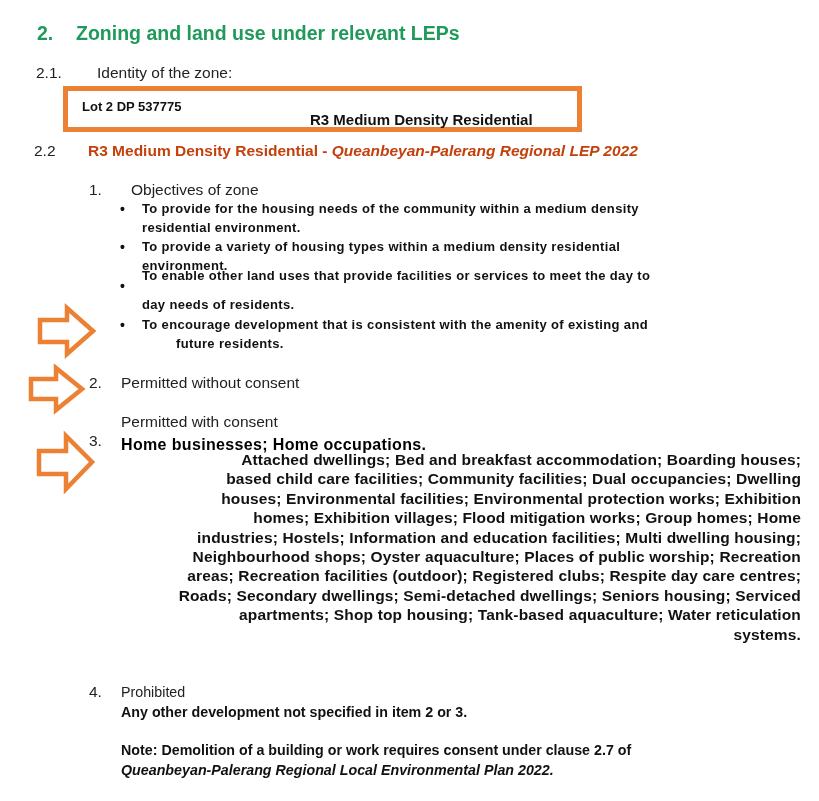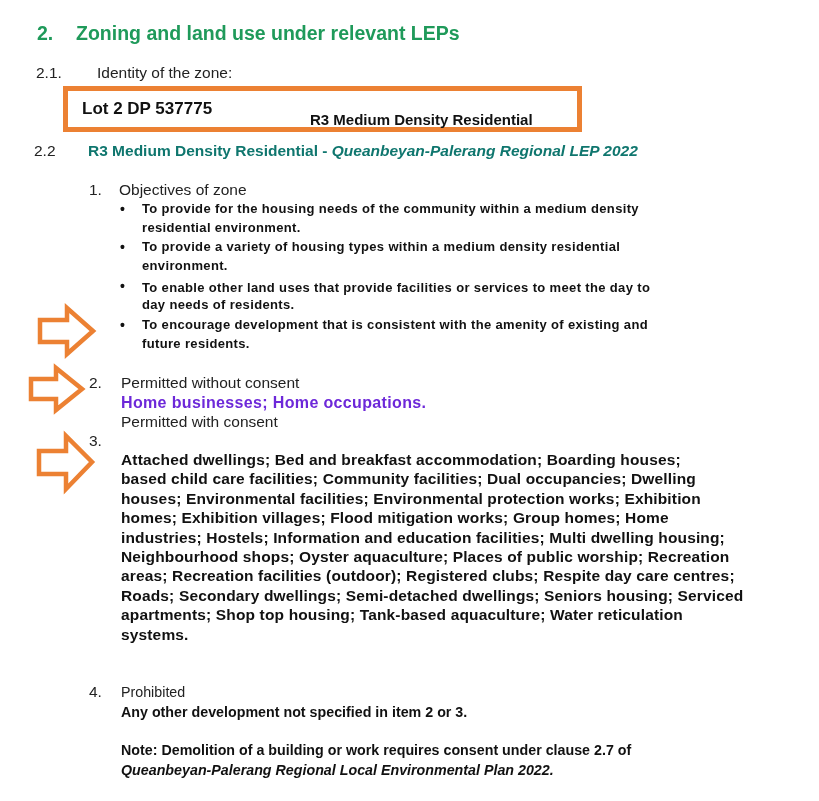--- a/index.html
+++ b/index.html
@@ -7,32 +7,32 @@
     width: 819px; height: 801px; position: relative; overflow: hidden;
     font-family: "Liberation Sans", sans-serif; color: #111111;
   }
   .abs { position: absolute; white-space: nowrap; }
   .heading {
     font-size: 19.5px; font-weight: bold; color: #1f9a5a;
   }
   .heading .num { position: absolute; left: 37px; top: 22px; }
   .heading .title { position: absolute; left: 76px; top: 22px; }
   .reg { font-size: 15.5px; font-weight: normal; color: #222; }
-  .bold { font-size: 15.5px; font-weight: bold; color: #0f766e; }
-  .bigbold { font-size: 16px; font-weight: bold; color: #6d28d9; letter-spacing: 0.35px; }
+  .bold { font-size: 15.5px; font-weight: bold; color: #c2410c; }
+  .bigbold { font-size: 16px; font-weight: bold; color: #000000; letter-spacing: 0.35px; margin-top: 42px; }
   .lot-box {
     position: absolute; left: 63px; top: 86px; width: 509px; height: 36px;
     border: 5px solid #ec8133; background: #fff;
   }
-  .lot-box .lot { position: absolute; left: 14px; top: 8px; font-size: 17px; font-weight: bold; text-align: center; }
+  .lot-box .lot { position: absolute; left: 14px; top: 8px; font-size: 13px; font-weight: bold; text-align: center; }
   .lot-box .zone { position: absolute; left: 242px; top: 20px; font-size: 15px; font-weight: bold; }
   .bullet { position: absolute; left: 120px; font-size: 14px; font-weight: bold; }
   .btext { position: absolute; left: 142px; font-size: 13px; font-weight: bold; letter-spacing: 0.35px; }
   .para { position: absolute; left: 121px; top: 450px; width: 680px;
-    font-size: 15.5px; font-weight: bold; line-height: 19.4px; letter-spacing: 0.15px; }
+    font-size: 15.5px; font-weight: bold; line-height: 19.4px; letter-spacing: 0.15px; text-align: right; }
   .para span { display: block; white-space: nowrap; }
   .prohib-text { font-size: 15.5px; font-weight: bold; transform: scaleX(0.92); transform-origin: left top; }
   .note { font-size: 15.5px; font-weight: bold; transform: scaleX(0.92); transform-origin: left top; }
   .note i { font-style: italic; }
   svg.arrow { position: absolute; overflow: visible; }
 </style>
 </head>
 <body>
 
 <div class="heading">
@@ -45,38 +45,38 @@
 
 <div class="lot-box">
   <span class="lot abs">Lot 2 DP 537775</span>
   <span class="zone abs">R3 Medium Density Residential</span>
 </div>
 
 <span class="abs reg" style="left:34px; top:142px;">2.2</span>
 <span class="abs bold" style="left:88px; top:142px;"><span>R3 Medium Density Residential - </span><i>Queanbeyan-Palerang Regional LEP 2022</i></span>
 
 <span class="abs reg" style="left:89px; top:181px;">1.</span>
-<span class="abs reg" style="left:119px; top:181px;text-align:right;">Objectives of zone</span>
+<span class="abs reg" style="left:131px; top:181px;text-align:right;">Objectives of zone</span>
 
 <div>
   <span class="bullet abs" style="top:201px;">•</span>
   <span class="btext abs" style="top:201px;">To provide for the housing needs of the community within a medium density</span>
   <span class="btext abs" style="top:220px;">residential environment.</span>
 
   <span class="bullet abs" style="top:239px;">•</span>
   <span class="btext abs" style="top:239px;">To provide a variety of housing types within a medium density residential</span>
   <span class="btext abs" style="top:258px;">environment.</span>
 
   <span class="bullet abs" style="top:278px;">•</span>
-  <span class="btext abs" style="top:280px;">To enable other land uses that provide facilities or services to meet the day to</span>
+  <span class="btext abs" style="top:268px;">To enable other land uses that provide facilities or services to meet the day to</span>
   <span class="btext abs" style="top:297px;">day needs of residents.</span>
 
   <span class="bullet abs" style="top:317px;">•</span>
   <span class="btext abs" style="top:317px;">To encourage development that is consistent with the amenity of existing and</span>
-  <span class="btext abs" style="top:336px;">future residents.</span>
+  <span class="btext abs" style="top:336px;margin-left:34px;">future residents.</span>
 </div>
 
 <span class="abs reg" style="left:89px; top:374px;">2.</span>
 <span class="abs reg" style="left:121px; top:374px;">Permitted without consent</span>
 <span class="abs bigbold" style="left:121px; top:394px;">Home businesses; Home occupations.</span>
 
 <span class="abs reg" style="left:89px; top:432px;">3.</span>
 <span class="abs reg" style="left:121px; top:413px;">Permitted with consent</span>
 <div class="para">
   <span>Attached dwellings; Bed and breakfast accommodation; Boarding houses;</span>

